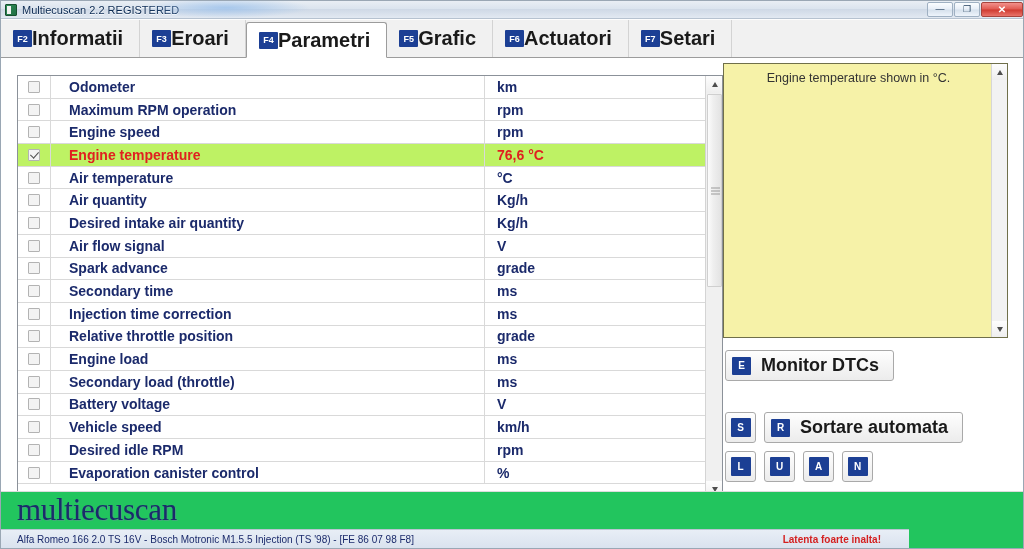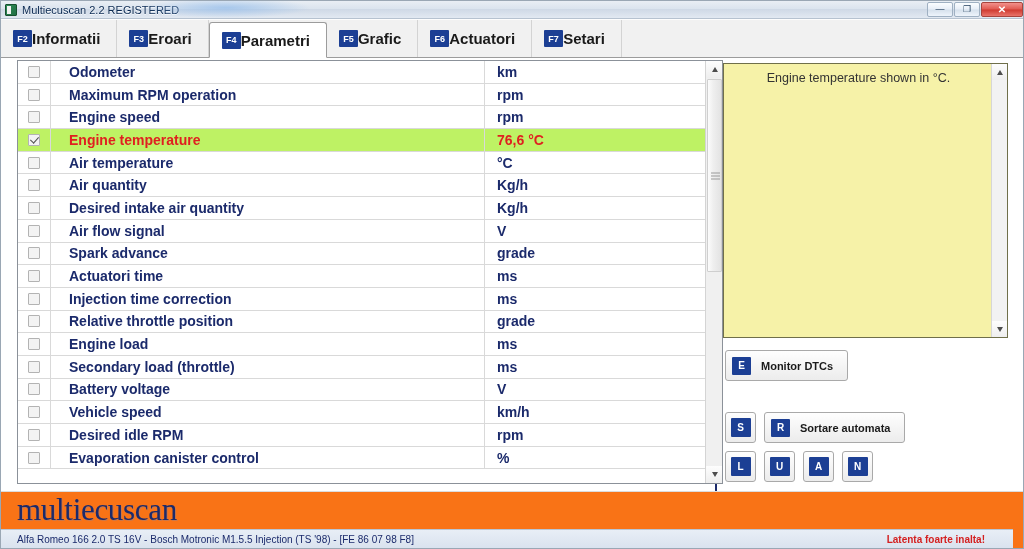--- a/index.html
+++ b/index.html
@@ -88,31 +88,31 @@
   }
   .fkey {
     width: 19px; height: 17px;
     background: #1c3f94;
     color: #ffffff;
     font-size: 9px; font-weight: bold;
     display: flex; align-items: center; justify-content: center;
     border-radius: 1px;
     flex: 0 0 auto;
   }
-  .tab-label { font-size: 15px; font-weight: bold; color: #1a1a1a; white-space: nowrap; }
+  .tab-label { font-size: 20px; font-weight: bold; color: #1a1a1a; white-space: nowrap; }
 
   
   .body-area {
     position: absolute; left: 0; top: 57px; width: 1024px; height: 433px;
     background: #ffffff;
   }
 
   
   .table-wrap {
-    position: absolute; left: 16px; top: 2px; width: 706px; height: 424px;
+    position: absolute; left: 16px; top: 17px; width: 706px; height: 424px;
     border: 1px solid #8b9199;
     background: #ffffff;
     overflow: hidden;
   }
   .tbl { position:absolute; left:0; top:0; width: 689px; height: 100%; }
   .trow {
     display: flex; align-items: center;
     height: 22.7px;
     border-bottom: 1px solid #d9d9d9;
     background: #ffffff;
@@ -205,51 +205,51 @@
   }
   .info-scroll .sb-arrow { width:16px; height:16px; background: linear-gradient(to bottom,#fdfdfd,#eeeeee); }
 
   .btn {
     display: inline-flex; align-items: center; gap: 10px;
     height: 31px; padding: 0 14px 0 6px;
     background: linear-gradient(to bottom,#fefefe,#f4f4f4 55%,#ececec);
     border: 1px solid #a9a9a9; border-radius: 3px;
     cursor: default; white-space: nowrap;
   }
-  .btn-label { font-size: 11px; font-weight: bold; color: #1a1a1a; }
+  .btn-label { font-size: 18px; font-weight: bold; color: #1a1a1a; }
   .btn .fkey { width: 19px; height: 18px; font-size: 10px; }
   .btn.square { padding: 0; width: 31px; justify-content: center; }
   .btn.square .fkey { width: 20px; height: 19px; }
 
   #btn-monitor { position: absolute; left: 2px; top: 287px; }
   #btn-s       { position: absolute; left: 2px; top: 349px; }
   #btn-sortare { position: absolute; left: 41px; top: 349px; }
   #row-luan    { position: absolute; left: 2px; top: 388px; display: flex; gap: 8px; }
 
   .divider-v {
     position: absolute; left: 714px; top: 60px; width: 2px; height: 430px;
     background: #1b2a6b;
   }
 
   
   .footer {
     position: absolute; left: 0; top: 490px; width: 1024px; height: 58px;
-    background: #f97316;
+    background: #22c55e;
     border-top: 1px solid #dcdcdc;
   }
   .logo {
     position: absolute; left: 16px; top: 0px;
     font-family: "Liberation Serif", serif;
     font-size: 31px; color: #1b2a6b;
     letter-spacing: -0.3px;
     text-shadow: 1px 1px 0 rgba(120,130,170,.35);
   }
 
   .statusbar {
-    position: absolute; left: 0; bottom: 0; width: 1012px; height: 20px;
+    position: absolute; left: 0; bottom: 0; width: 908px; height: 20px;
     background: linear-gradient(to bottom,#e8eef6,#d9e2ee);
     border-top: 1px solid #b9c5d3;
     display: flex; align-items: center; gap: 35px;
   }
   .status-left {
     font-size: 10px; color: #1b2a6b; padding-left: 16px; white-space: nowrap;
   }
   .status-right {
     margin-left: auto; padding-right: 28px;
     font-size: 10px; font-weight: bold; color: #d42020; white-space: nowrap;
@@ -372,21 +372,21 @@
             <div class="cb-cell">
               <div class="cbox"></div>
             </div>
             <div class="name-cell">Spark advance</div>
             <div class="val-cell">grade</div>
           </div>
           <div class="trow">
             <div class="cb-cell">
               <div class="cbox"></div>
             </div>
-            <div class="name-cell">Actuatori time</div>
+            <div class="name-cell">Secondary time</div>
             <div class="val-cell">ms</div>
           </div>
           <div class="trow">
             <div class="cb-cell">
               <div class="cbox"></div>
             </div>
             <div class="name-cell">Injection time correction</div>
             <div class="val-cell">ms</div>
           </div>
           <div class="trow">

